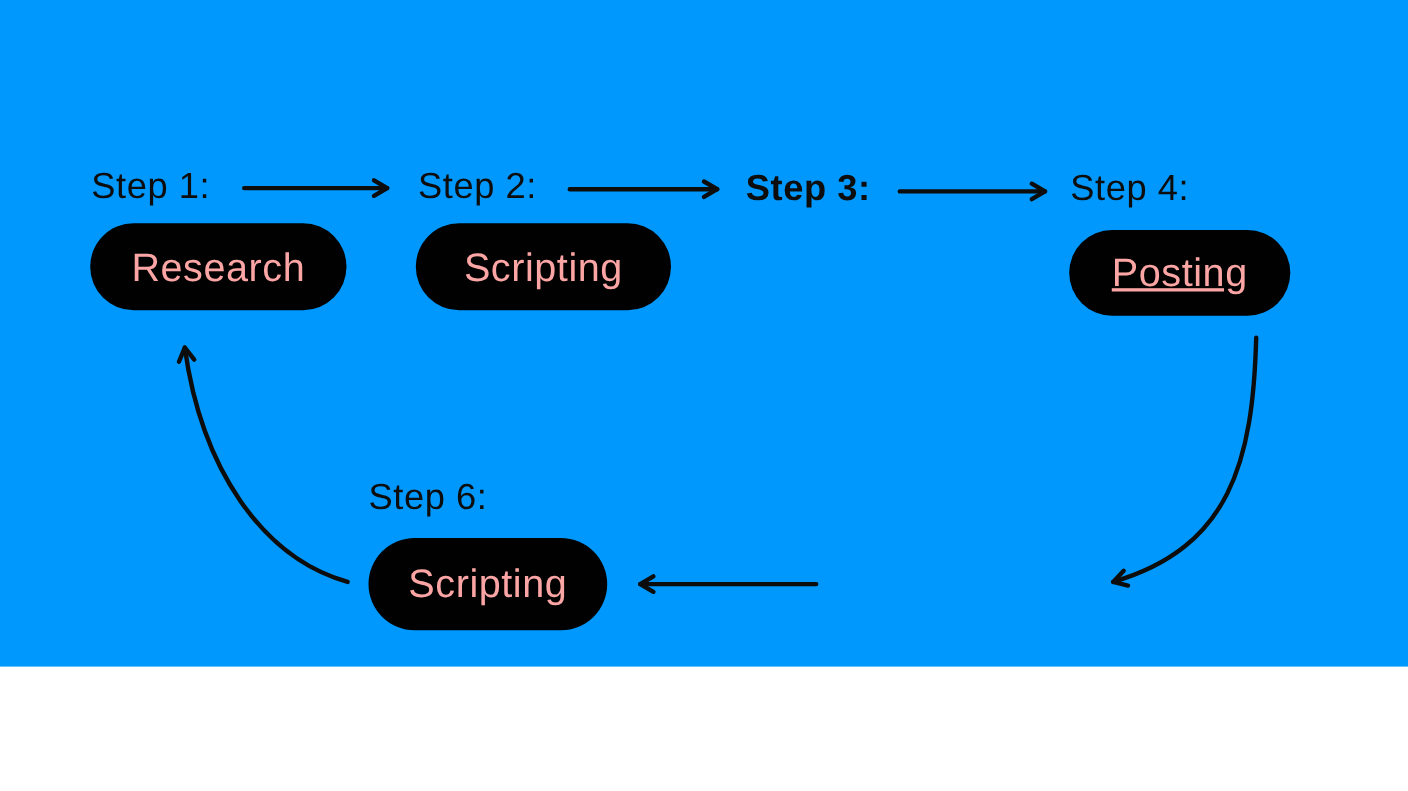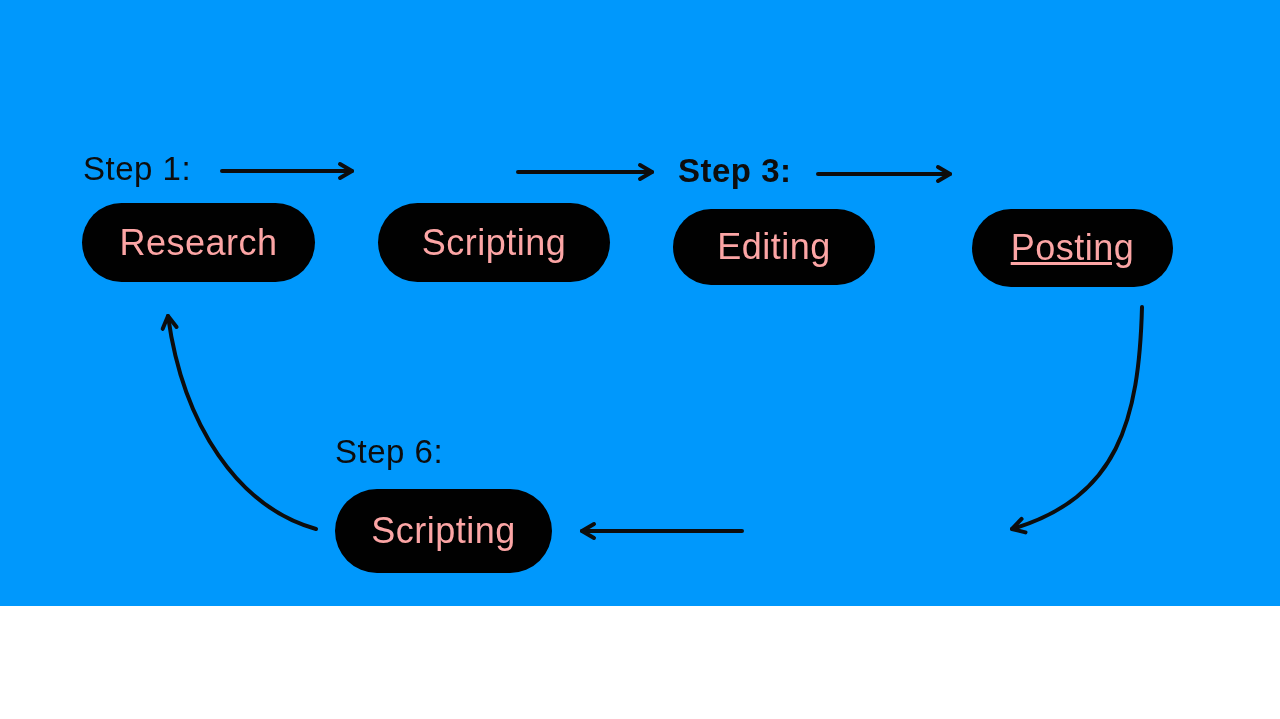--- a/index.html
+++ b/index.html
@@ -74,24 +74,25 @@
     <path d="M518 172 L652 172" fill="none" stroke="#0d0d0d" stroke-width="4" stroke-linecap="round" marker-end="url(#head)"></path>
     <path d="M818 174 L950 174" fill="none" stroke="#0d0d0d" stroke-width="4" stroke-linecap="round" marker-end="url(#head)"></path>
     <path d="M1142 307 C1139 420 1118 498 1012 529" fill="none" stroke="#0d0d0d" stroke-width="4" stroke-linecap="round" marker-end="url(#head)"></path>
     <path d="M742 531 L582 531" fill="none" stroke="#0d0d0d" stroke-width="4" stroke-linecap="round" marker-end="url(#head)"></path>
     <path d="M316 529 C238 507 183 425 168 316" fill="none" stroke="#0d0d0d" stroke-width="4" stroke-linecap="round" marker-end="url(#head)"></path>
   </svg>
 
   <div id="lbl-1" class="step-label">Step 1:</div>
   <div id="pill-1" class="pill">Research</div>
 
+  <div id="lbl-2" class="step-label">Step 2:</div>
   <div id="pill-2" class="pill">Scripting</div>
 
   <div id="lbl-3" class="step-label">Step 3:</div>
-  <div id="pill-3" class="pill">Editing</div>
 
+  <div id="lbl-4" class="step-label">Step 4:</div>
   <div id="pill-4" class="pill">Posting</div>
 
 
   <div id="lbl-6" class="step-label">Step 6:</div>
   <div id="pill-6" class="pill">Scripting</div>
 
 </div>
 
 </body></html>

